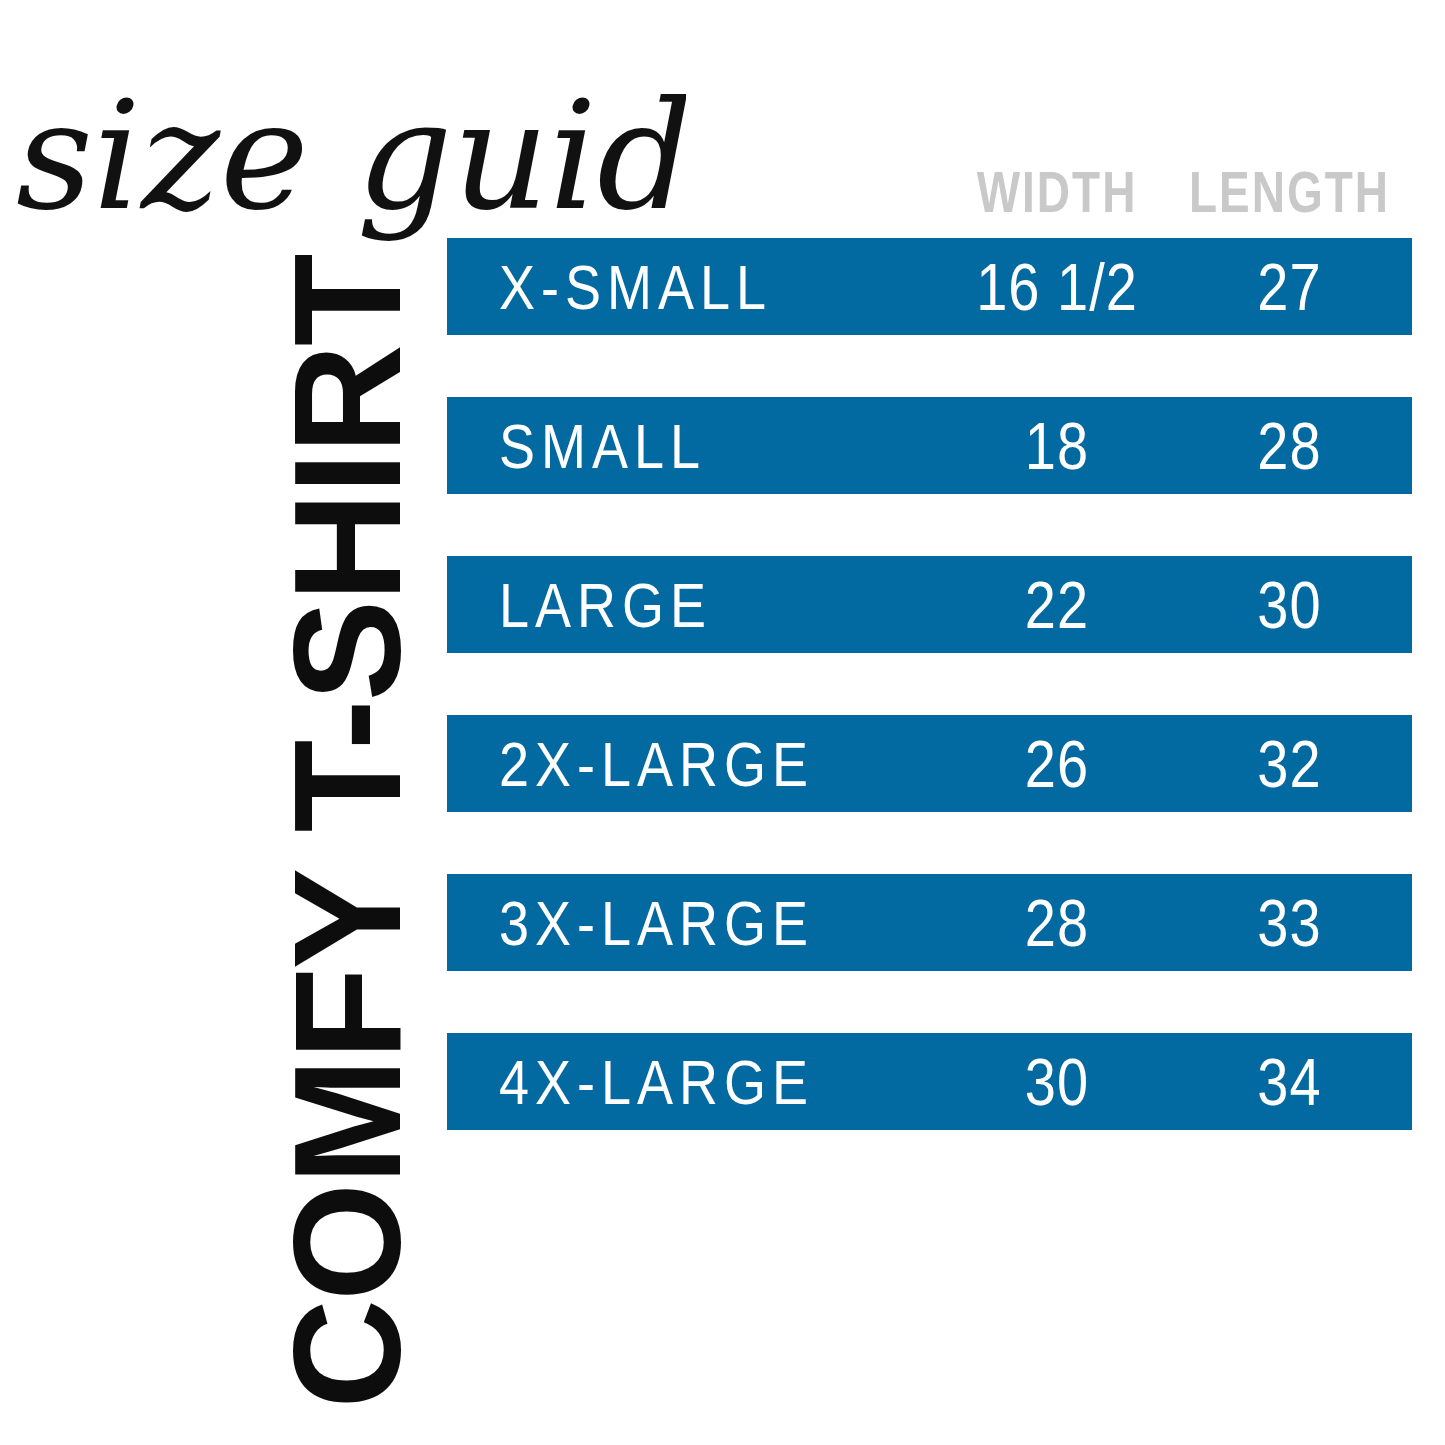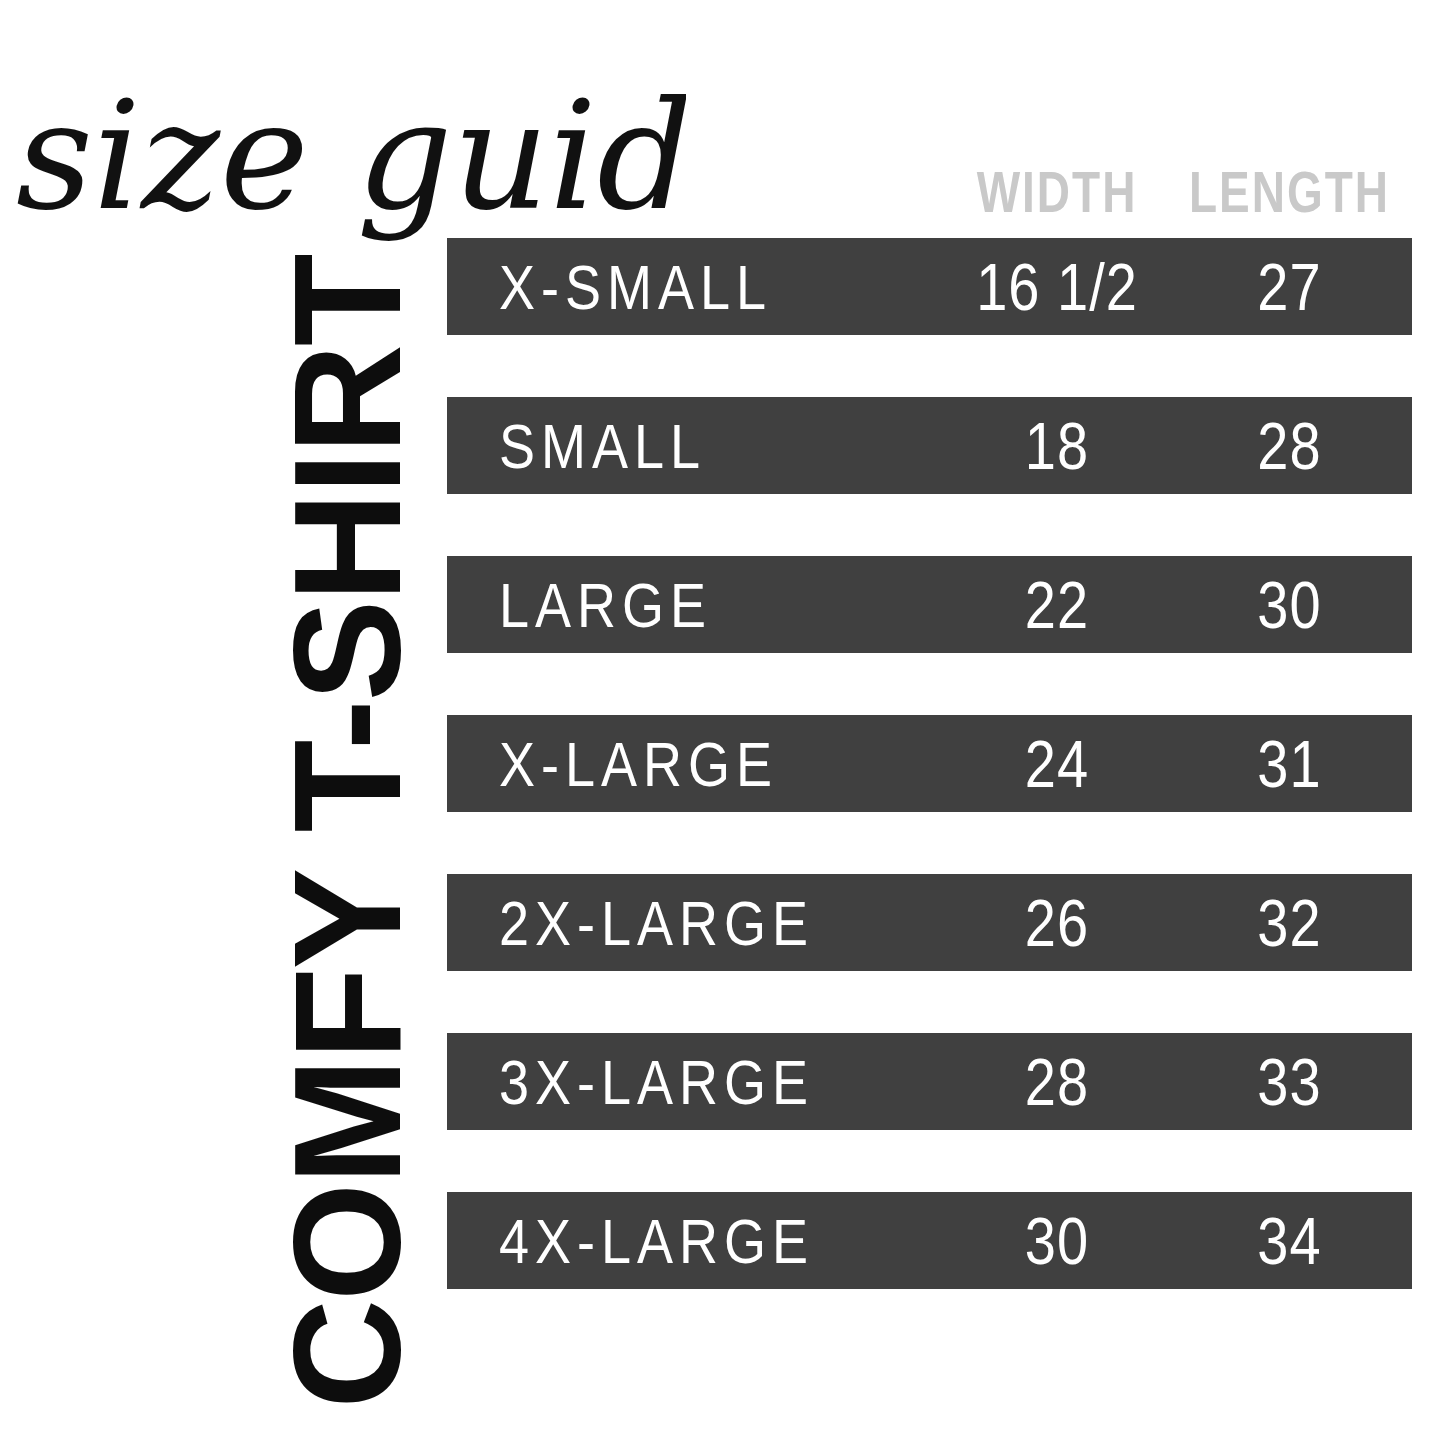--- a/index.html
+++ b/index.html
@@ -84,21 +84,21 @@
     transform: scaleY(1.25);
     transform-origin: bottom center;
   }
   .head-cell.length { flex: 0 0 245px; }
 
   .row {
     position: relative;
     display: flex;
     align-items: center;
     height: 97px;
-    background: #404040;
+    background: #0369a1;
     margin-bottom: 62px;
   }
   .row .size {
     flex: 0 0 500px;
     padding-left: 52px;
     box-sizing: border-box;
     font-family: "Liberation Sans", sans-serif;
     font-weight: 400;
     font-size: 54px;
     letter-spacing: 6px;
@@ -151,25 +151,20 @@
     <div class="val length">28</div>
   </div>
 
 
   <div class="row">
     <div class="size">LARGE</div>
     <div class="val">22</div>
     <div class="val length">30</div>
   </div>
 
-  <div class="row">
-    <div class="size">X-LARGE</div>
-    <div class="val">24</div>
-    <div class="val length">31</div>
-  </div>
 
   <div class="row">
     <div class="size">2X-LARGE</div>
     <div class="val">26</div>
     <div class="val length">32</div>
   </div>
 
   <div class="row">
     <div class="size">3X-LARGE</div>
     <div class="val">28</div>

